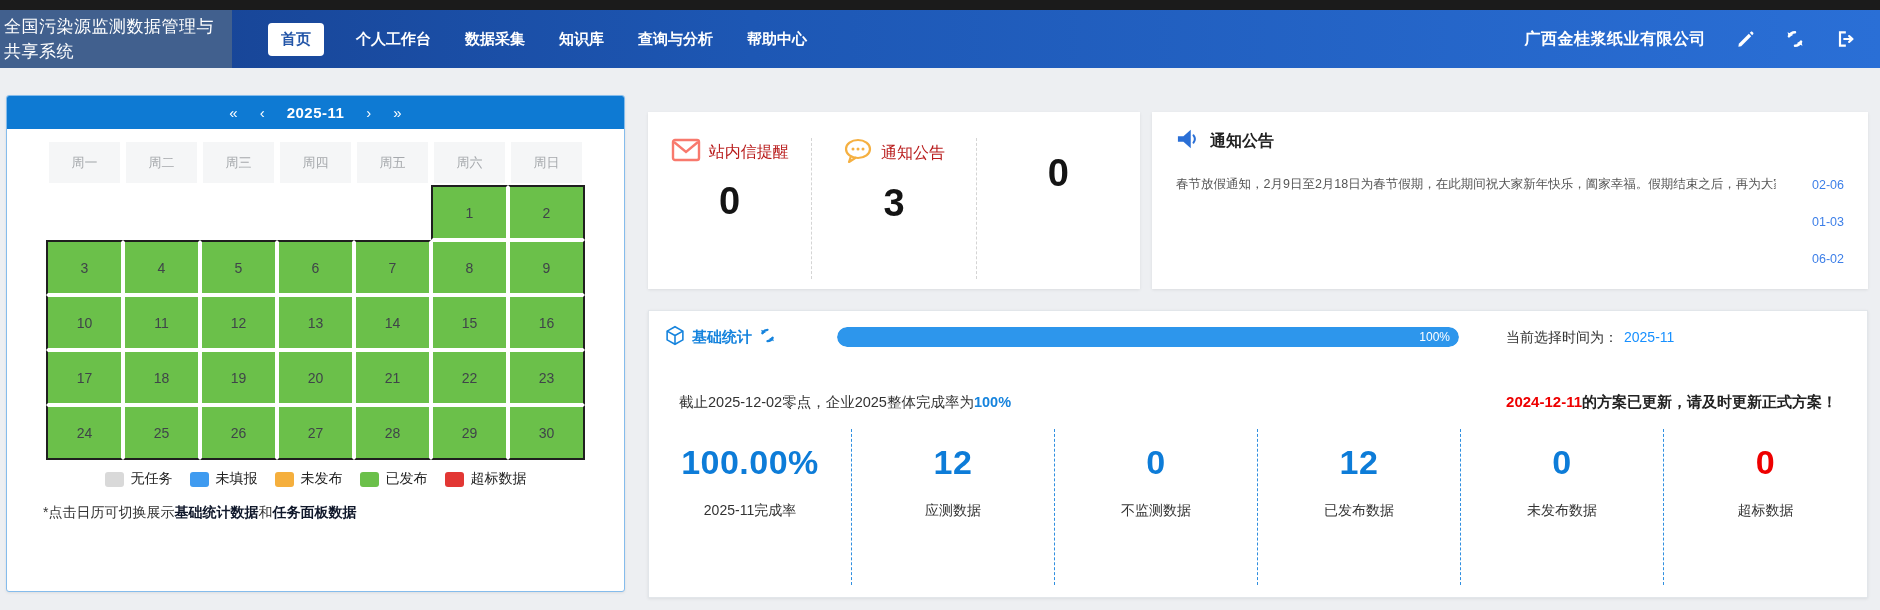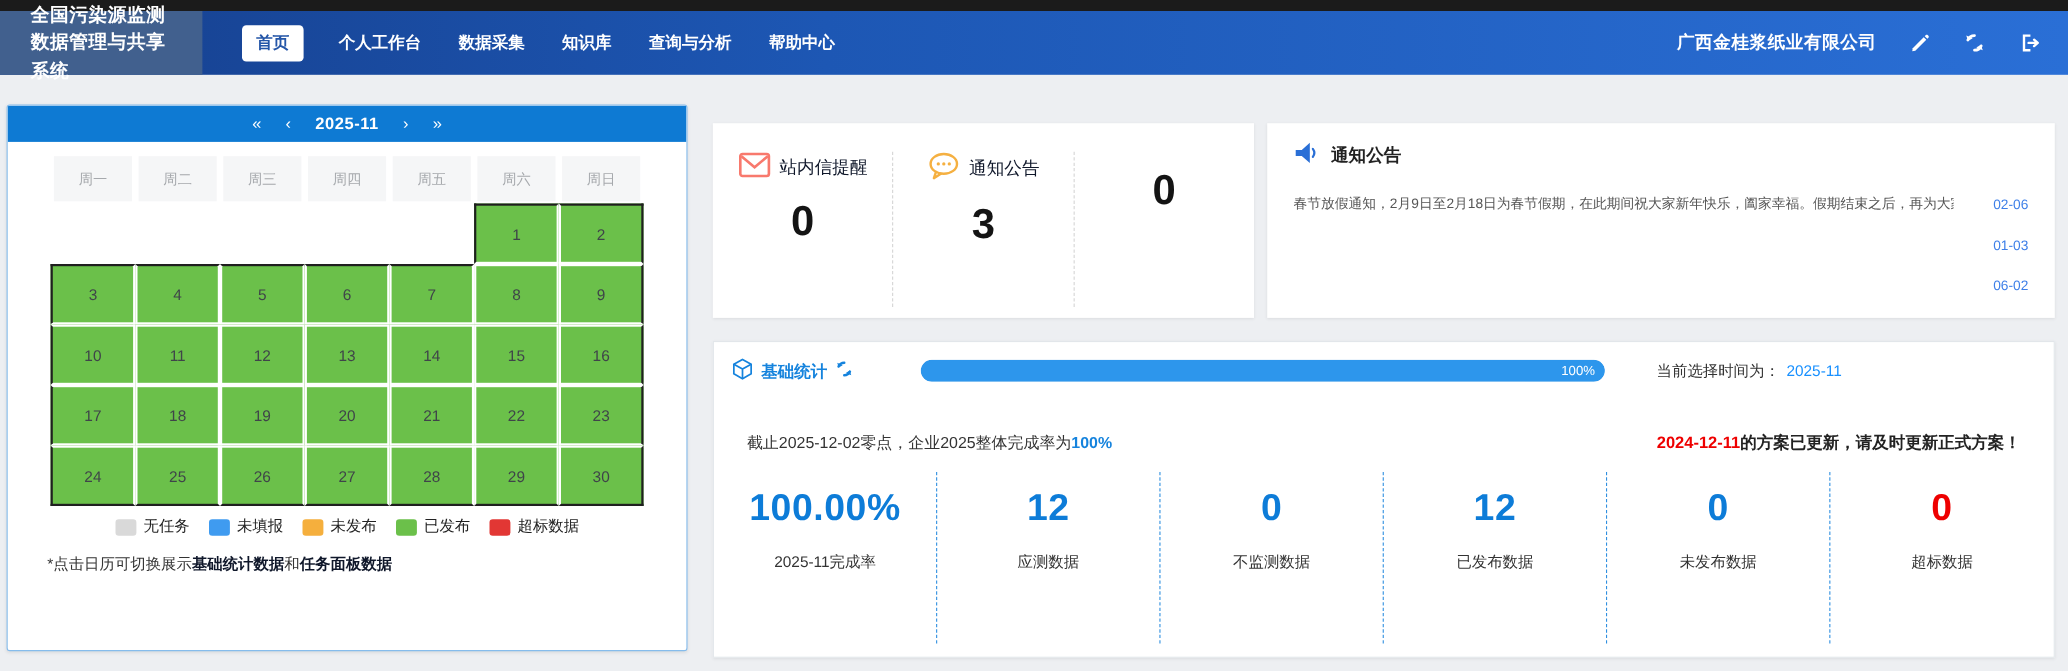--- a/index.html
+++ b/index.html
@@ -3,21 +3,21 @@
 <meta charset="utf-8">
 <style>
   *{margin:0;padding:0;box-sizing:border-box}
   html,body{width:1880px;height:610px}
   body{font-family:"Liberation Sans","DejaVu Sans",sans-serif;background:#edeff2;overflow:hidden}
   .screen{position:relative;width:1880px;height:610px;background:#edeff2;overflow:hidden}
 
   
   .topstrip{height:10px;background:#1b1b1b}
   .navbar{height:58px;background:linear-gradient(90deg,#163f8d,#1d57b4 40%,#2a6fd6);display:flex;align-items:stretch;color:#fff}
-  .logo{width:184px;background:#41608e;display:flex;align-items:center;padding:0 28px;font-size:17px;font-weight:bold;line-height:1.5;letter-spacing:.5px}
+  .logo{width:232px;background:#41608e;display:flex;align-items:center;padding:0 4px;font-size:17px;font-weight:normal;line-height:1.5;letter-spacing:.5px}
   .nav-items{display:flex;align-items:center;gap:30px;margin-left:36px;font-size:15px;font-weight:bold}
   .nav-item{cursor:pointer;white-space:nowrap;padding:7px 2px}
   .nav-item.active{background:#fff;color:#2456a8;padding:7px 13px;border-radius:4px}
   .nav-right{margin-left:auto;display:flex;align-items:center;gap:28px;padding-right:24px}
   .company{font-size:16px;font-weight:bold;letter-spacing:.5px}
   .nav-icon{width:22px;height:22px;cursor:pointer;display:flex;align-items:center;justify-content:center}
 
   
   .card{position:absolute;background:#fff;box-shadow:0 1px 3px rgba(0,0,0,.08)}
 
@@ -36,21 +36,21 @@
   .legend{display:flex;justify-content:center;align-items:center;gap:17px;margin-top:10px}
   .legend-item{display:flex;align-items:center;gap:7px;font-size:14px;color:#222}
   .legend-swatch{width:19px;height:15px;border-radius:3px}
   .footnote{margin:16px 0 0 36px;font-size:14px;color:#333}
   .footnote a{color:#0f172a;font-weight:bold;text-decoration:none;cursor:pointer}
 
   
   .quick-panel{left:648px;top:112px;width:492px;height:177px;display:flex;padding:26px 0 10px 0}
   .q-item{flex:1;text-align:center}
   .q-item + .q-item{border-left:1px dashed #d4d4d4}
-  .q-head{display:flex;align-items:center;justify-content:center;gap:8px;font-size:16px;color:#0f172a;font-weight:500}
+  .q-head{display:flex;align-items:center;justify-content:center;gap:8px;font-size:16px;color:#b91c1c;font-weight:500}
   .q-value{margin-top:14px;font-size:38px;font-weight:bold;color:#141414}
 
   
   .notice-panel{left:1152px;top:112px;width:716px;height:177px;padding:16px 24px}
   .n-title{display:flex;align-items:center;gap:10px;font-size:16px;font-weight:bold;color:#222}
   .n-rows{margin-top:12px}
   .n-row{display:flex;align-items:center;justify-content:space-between;height:37px;cursor:pointer}
   .n-text{font-size:12.5px;color:#555;white-space:nowrap;overflow:hidden;max-width:600px}
   .n-date{font-size:12.5px;color:#3d7fe8;margin-left:12px}
 

